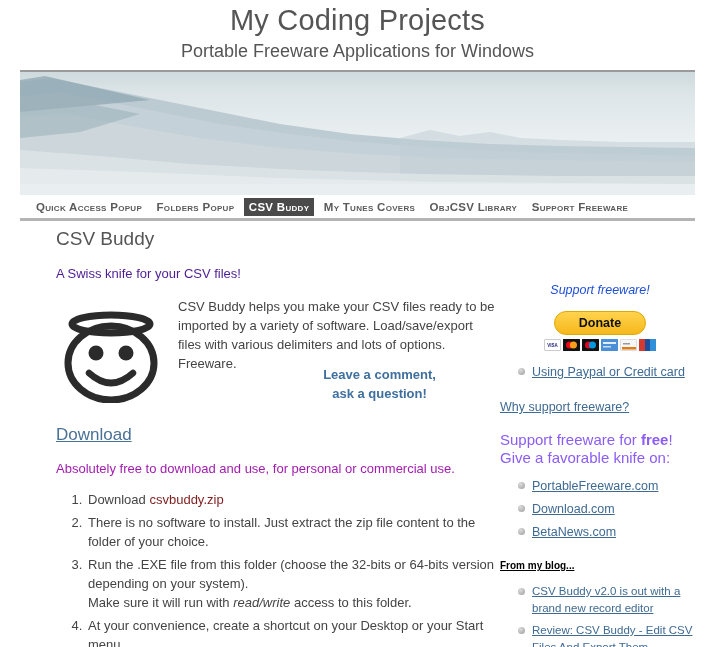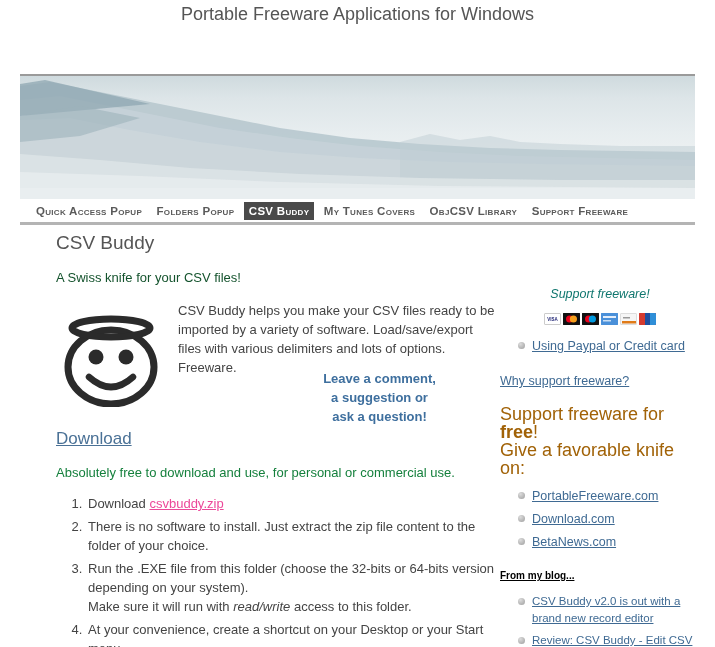--- a/index.html
+++ b/index.html
@@ -110,21 +110,21 @@
 
   h2.page-title {
     font-size: 19px;
     font-weight: normal;
     color: #555555;
     margin: 0 0 16px 0;
   }
   p.lead {
     font-size: 13px;
     margin: 0 0 16px 0;
-    color: #14532d;
+    color: #4c1d95;
   }
 
   
   .intro { position: relative; min-height: 108px; }
   .logo {
     position: absolute;
     left: 0; top: 6px;
     width: 110px; height: 100px;
   }
   .intro-text {
@@ -151,42 +151,41 @@
     color: #4a7196;
     margin: 20px 0 14px 0;
     text-decoration: underline;
     display: inline-block;
     cursor: pointer;
   }
   p.body-text {
     font-size: 13px;
     line-height: 19px;
     margin: 0 0 12px 0;
-    color: #15803d;
+    color: #a21caf;
   }
   ol.steps {
     margin: 0 0 14px 0;
     padding-left: 30px;
     font-size: 13px;
     line-height: 19px;
     color: #444444;
   }
   ol.steps > li { margin-bottom: 4px; padding-left: 2px; }
   a.inline-link {
-    color: #ec4899;
-    text-decoration: underline;
+    color: #7f1d1d;
     cursor: pointer;
   }
 
   
   .support-label {
     text-align: center;
     font-size: 12.5px;
     font-style: italic;
-    color: #0f766e;
+    color: #1d4ed8;
     margin: 55px 0 10px 0;
   }
   .donate-card {
     width: 124px;
     margin: 0 auto;
     background: #ffffff;
     padding: 2px 0 0 0;
   }
   .donate-btn {
     display: block;
@@ -247,41 +246,42 @@
   .why-link {
     display: inline-block;
     margin: 14px 0 0 0;
     font-size: 12.5px;
     color: #3f6a93;
     text-decoration: underline;
     cursor: pointer;
     text-align: center;
   }
   .side-text {
-    font-size: 18px;
+    font-size: 15px;
     line-height: 18px;
-    color: #a16207;
+    color: #8b5cf6;
     margin: 16px 0 0 0;
   }
   .blog-heading {
     display: inline-block;
     margin: 14px 0 0 0;
     font-size: 10px;
     font-weight: bold;
     color: #000000;
     text-decoration: underline;
     cursor: pointer;
   }
   ul.bullets.small { font-size: 11.5px; line-height: 17px; }
 </style>
 </head>
 <body>
 
 <div id="page">
 
+  <h1 class="site-title">My Coding Projects</h1>
   <div class="site-tagline">Portable Freeware Applications for Windows</div>
 
   <div class="banner-wrap">
     <div class="banner"></div>
     <svg class="mtn" viewBox="0 0 675 123" preserveAspectRatio="none">
       <path d="M0,10 L30,6 L70,14 L110,22 L150,30 L200,40 L260,52 L330,62 L400,68 L470,72 L540,74 L675,76 L675,123 L0,123 Z" fill="#b9c9d0" opacity="0.95"></path>
       <path d="M0,24 L40,20 L90,30 L140,40 L200,52 L270,62 L340,70 L420,76 L500,80 L675,84 L675,123 L0,123 Z" fill="#c5d2d8" opacity="0.9"></path>
       <path d="M0,44 L50,42 L110,54 L180,66 L260,76 L340,82 L430,86 L520,88 L675,90 L675,123 L0,123 Z" fill="#ccd7dc" opacity="0.85"></path>
       <path d="M380,66 L410,58 L440,64 L470,60 L500,66 L540,68 L600,70 L675,70 L675,123 L380,123 Z" fill="#bfcdd4" opacity="0.5"></path>
       <path d="M0,78 L80,84 L170,92 L280,98 L400,102 L540,104 L675,104 L675,123 L0,123 Z" fill="#dbe3e6" opacity="0.9"></path>
@@ -313,21 +313,20 @@
         <svg class="logo" viewBox="0 0 110 100">
           <ellipse cx="55" cy="60" rx="43" ry="37" fill="none" stroke="#2b2b2b" stroke-width="7"></ellipse>
           <ellipse cx="55" cy="21" rx="39" ry="9" fill="none" stroke="#2b2b2b" stroke-width="7"></ellipse>
           <circle cx="40" cy="50" r="7.5" fill="#2b2b2b"></circle>
           <circle cx="70" cy="50" r="7.5" fill="#2b2b2b"></circle>
           <path d="M33,70 Q55,90 77,70" fill="none" stroke="#2b2b2b" stroke-width="6.5" stroke-linecap="round"></path>
         </svg>
         <div class="intro-text">CSV Buddy helps you make your CSV files ready to be imported by a variety of software. Load/save/export files with various delimiters and lots of options. Freeware.</div>
         <div class="comment-box">
           <div>Leave a comment,</div>
-          <div>a suggestion or</div>
           <div>ask a question!</div>
         </div>
       </div>
 
       <h3 class="dl-heading">Download</h3>
       <p class="body-text">Absolutely free to download and use, for personal or commercial use.</p>
 
       <ol class="steps">
         <li>
           <span>Download </span><a class="inline-link">csvbuddy.zip</a>
@@ -341,20 +340,21 @@
       </ol>
 
       
     </div>
 
     <div class="col-right">
 
       <div class="support-label">Support freeware!</div>
 
       <div class="donate-card">
+        <div class="donate-btn">Donate</div>
         <div class="cards">
           <span class="card-ico" style="background:#ffffff;color:#1a1f71;border:1px solid #ccc;">VISA</span>
           <span class="card-ico" style="background:#111111;">
             <svg width="17" height="12" viewBox="0 0 17 12">
                 <rect width="17" height="12" fill="#111"></rect>
                 <circle cx="6.6" cy="6" r="3.6" fill="#eb001b"></circle>
                 <circle cx="10.4" cy="6" r="3.6" fill="#f79e1b"></circle>
               </svg>
           </span>
           <span class="card-ico" style="background:#111111;">

